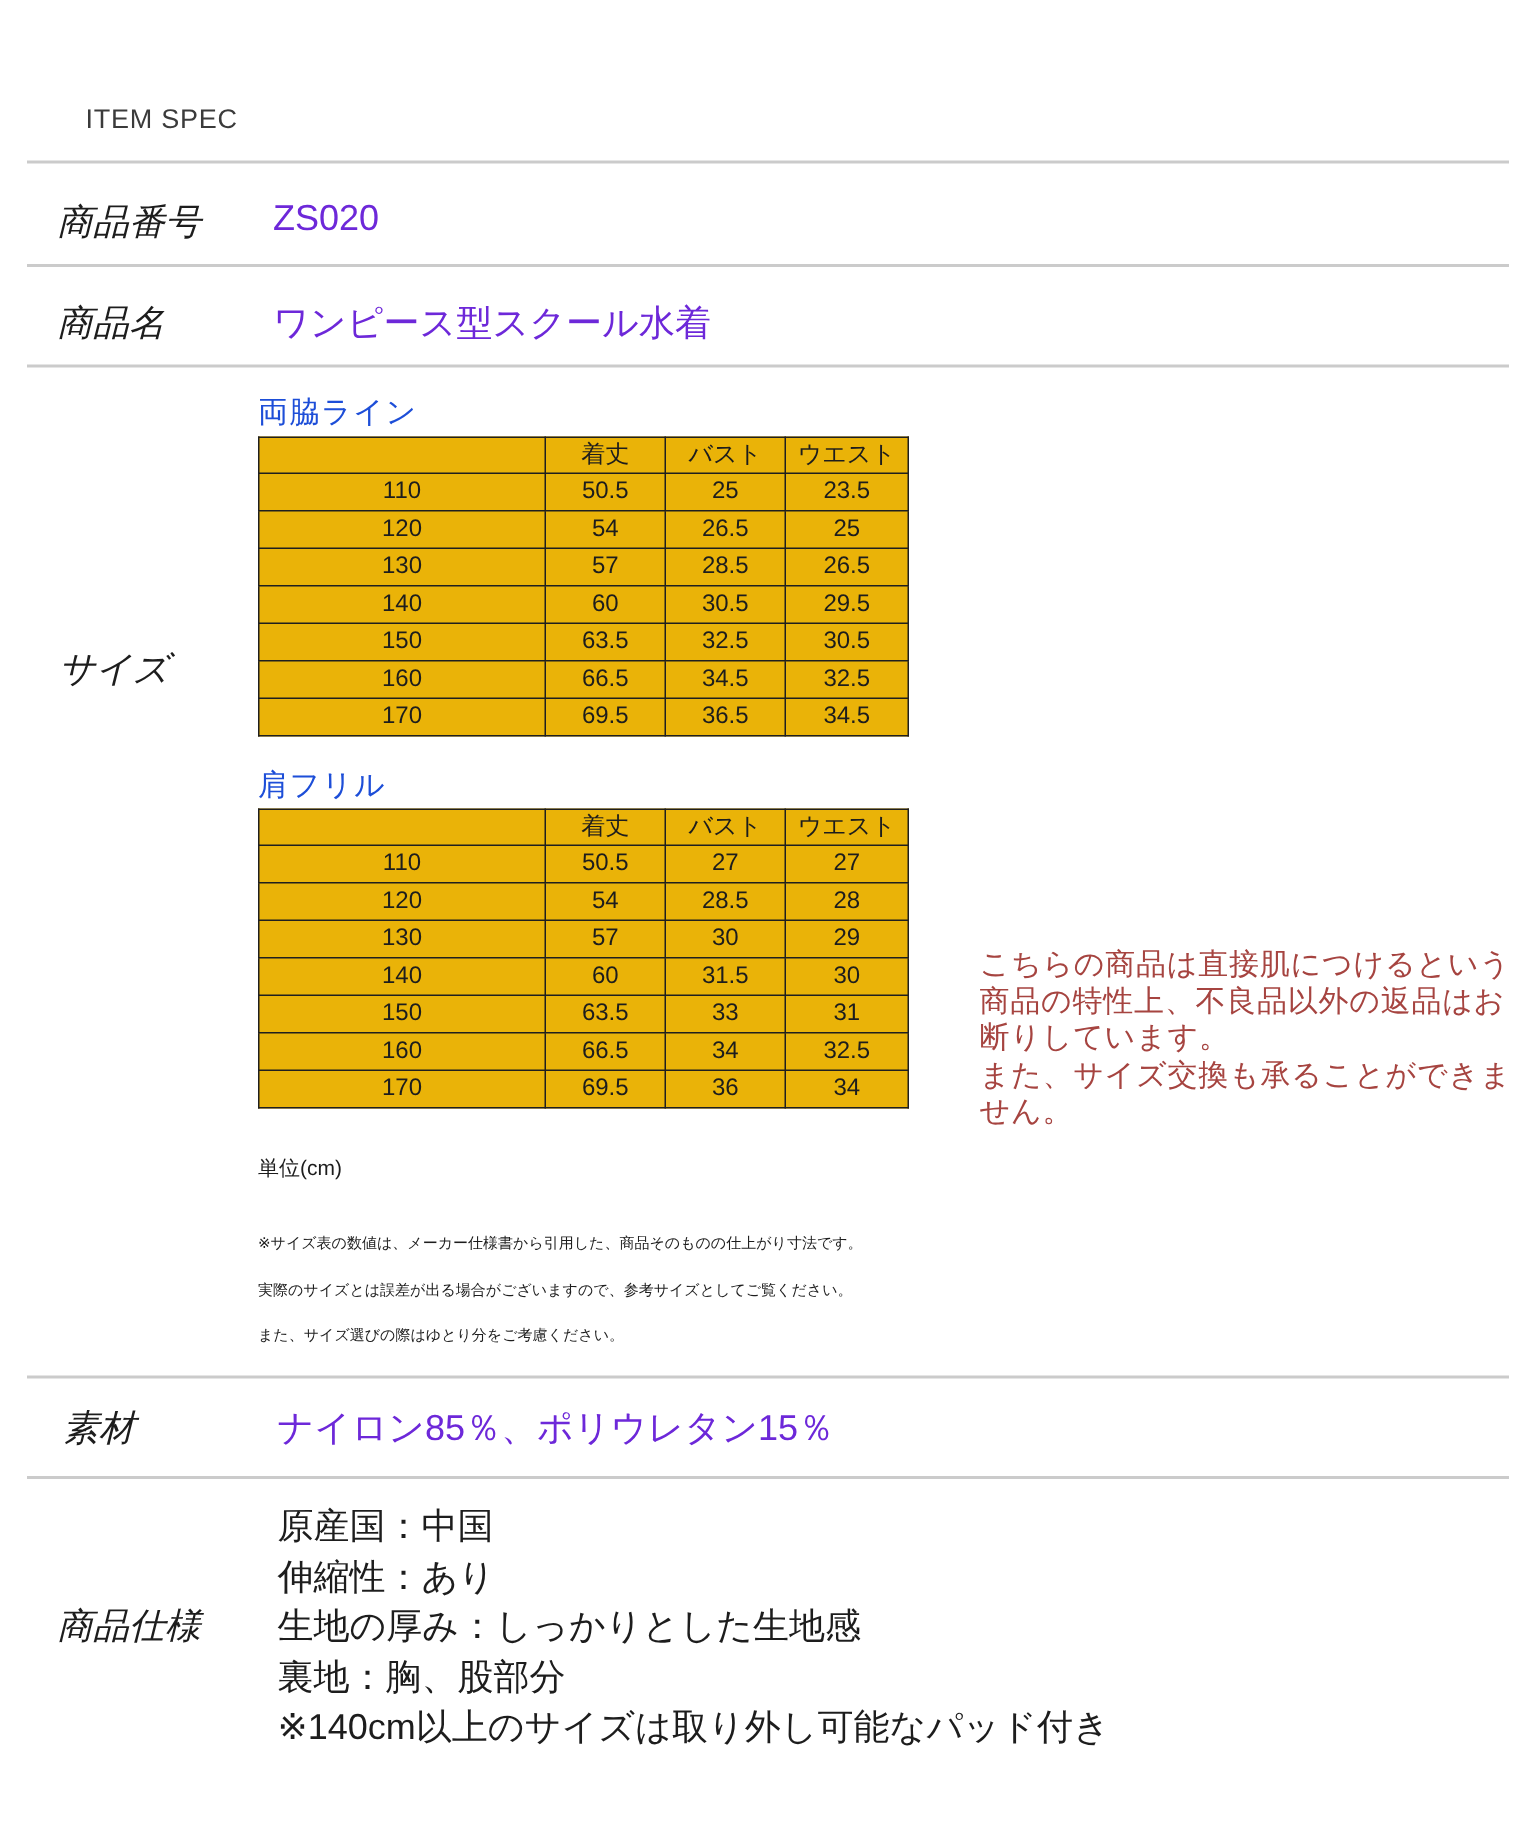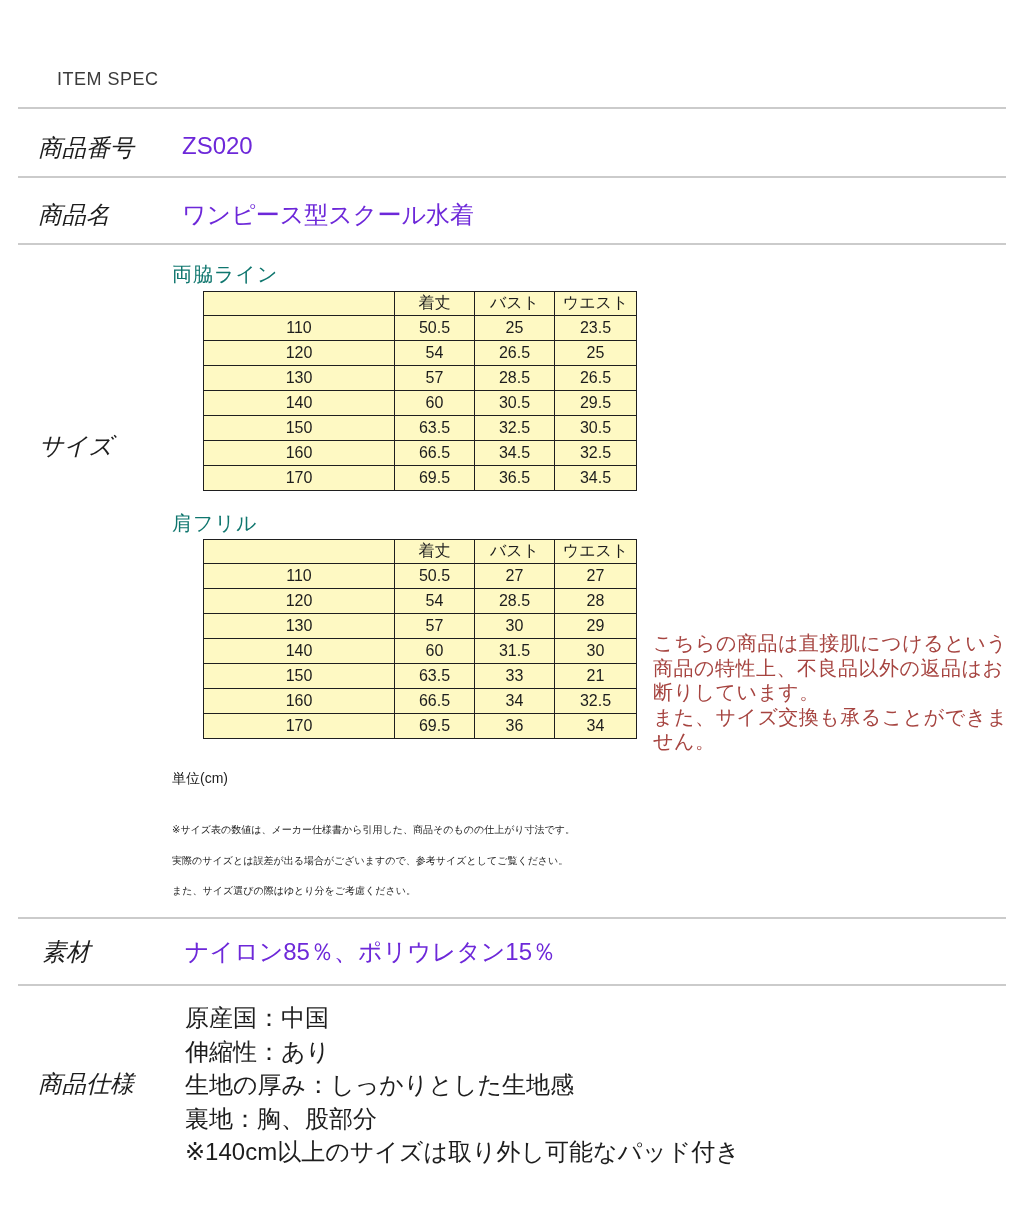--- a/index.html
+++ b/index.html
@@ -33,28 +33,27 @@
     color: #1d1d1d;
     font-style: italic;
   }
   .field-value {
     font-size: 24px;
     color: #6d28d9;
   }
   .table-title {
     font-size: 20px;
     letter-spacing: 1px;
-    color: #0f766e;
+    color: #1d4ed8;
   }
   table.size-table {
     border-collapse: collapse;
     table-layout: fixed;
     width: 433px;
-    background: #fef9c3;
-    margin-left: 31px;
+    background: #eab308;
   }
   table.size-table th,
   table.size-table td {
     border: 1.5px solid #1f1f1f;
     text-align: center;
     vertical-align: middle;
     font-size: 16px;
     font-weight: normal;
     padding: 0;
     overflow: hidden;
@@ -208,21 +207,21 @@
         <tr>
           <td>140</td>
           <td>60</td>
           <td>31.5</td>
           <td>30</td>
         </tr>
         <tr>
           <td>150</td>
           <td>63.5</td>
           <td>33</td>
-          <td>21</td>
+          <td>31</td>
         </tr>
         <tr>
           <td>160</td>
           <td>66.5</td>
           <td>34</td>
           <td>32.5</td>
         </tr>
         <tr>
           <td>170</td>
           <td>69.5</td>

